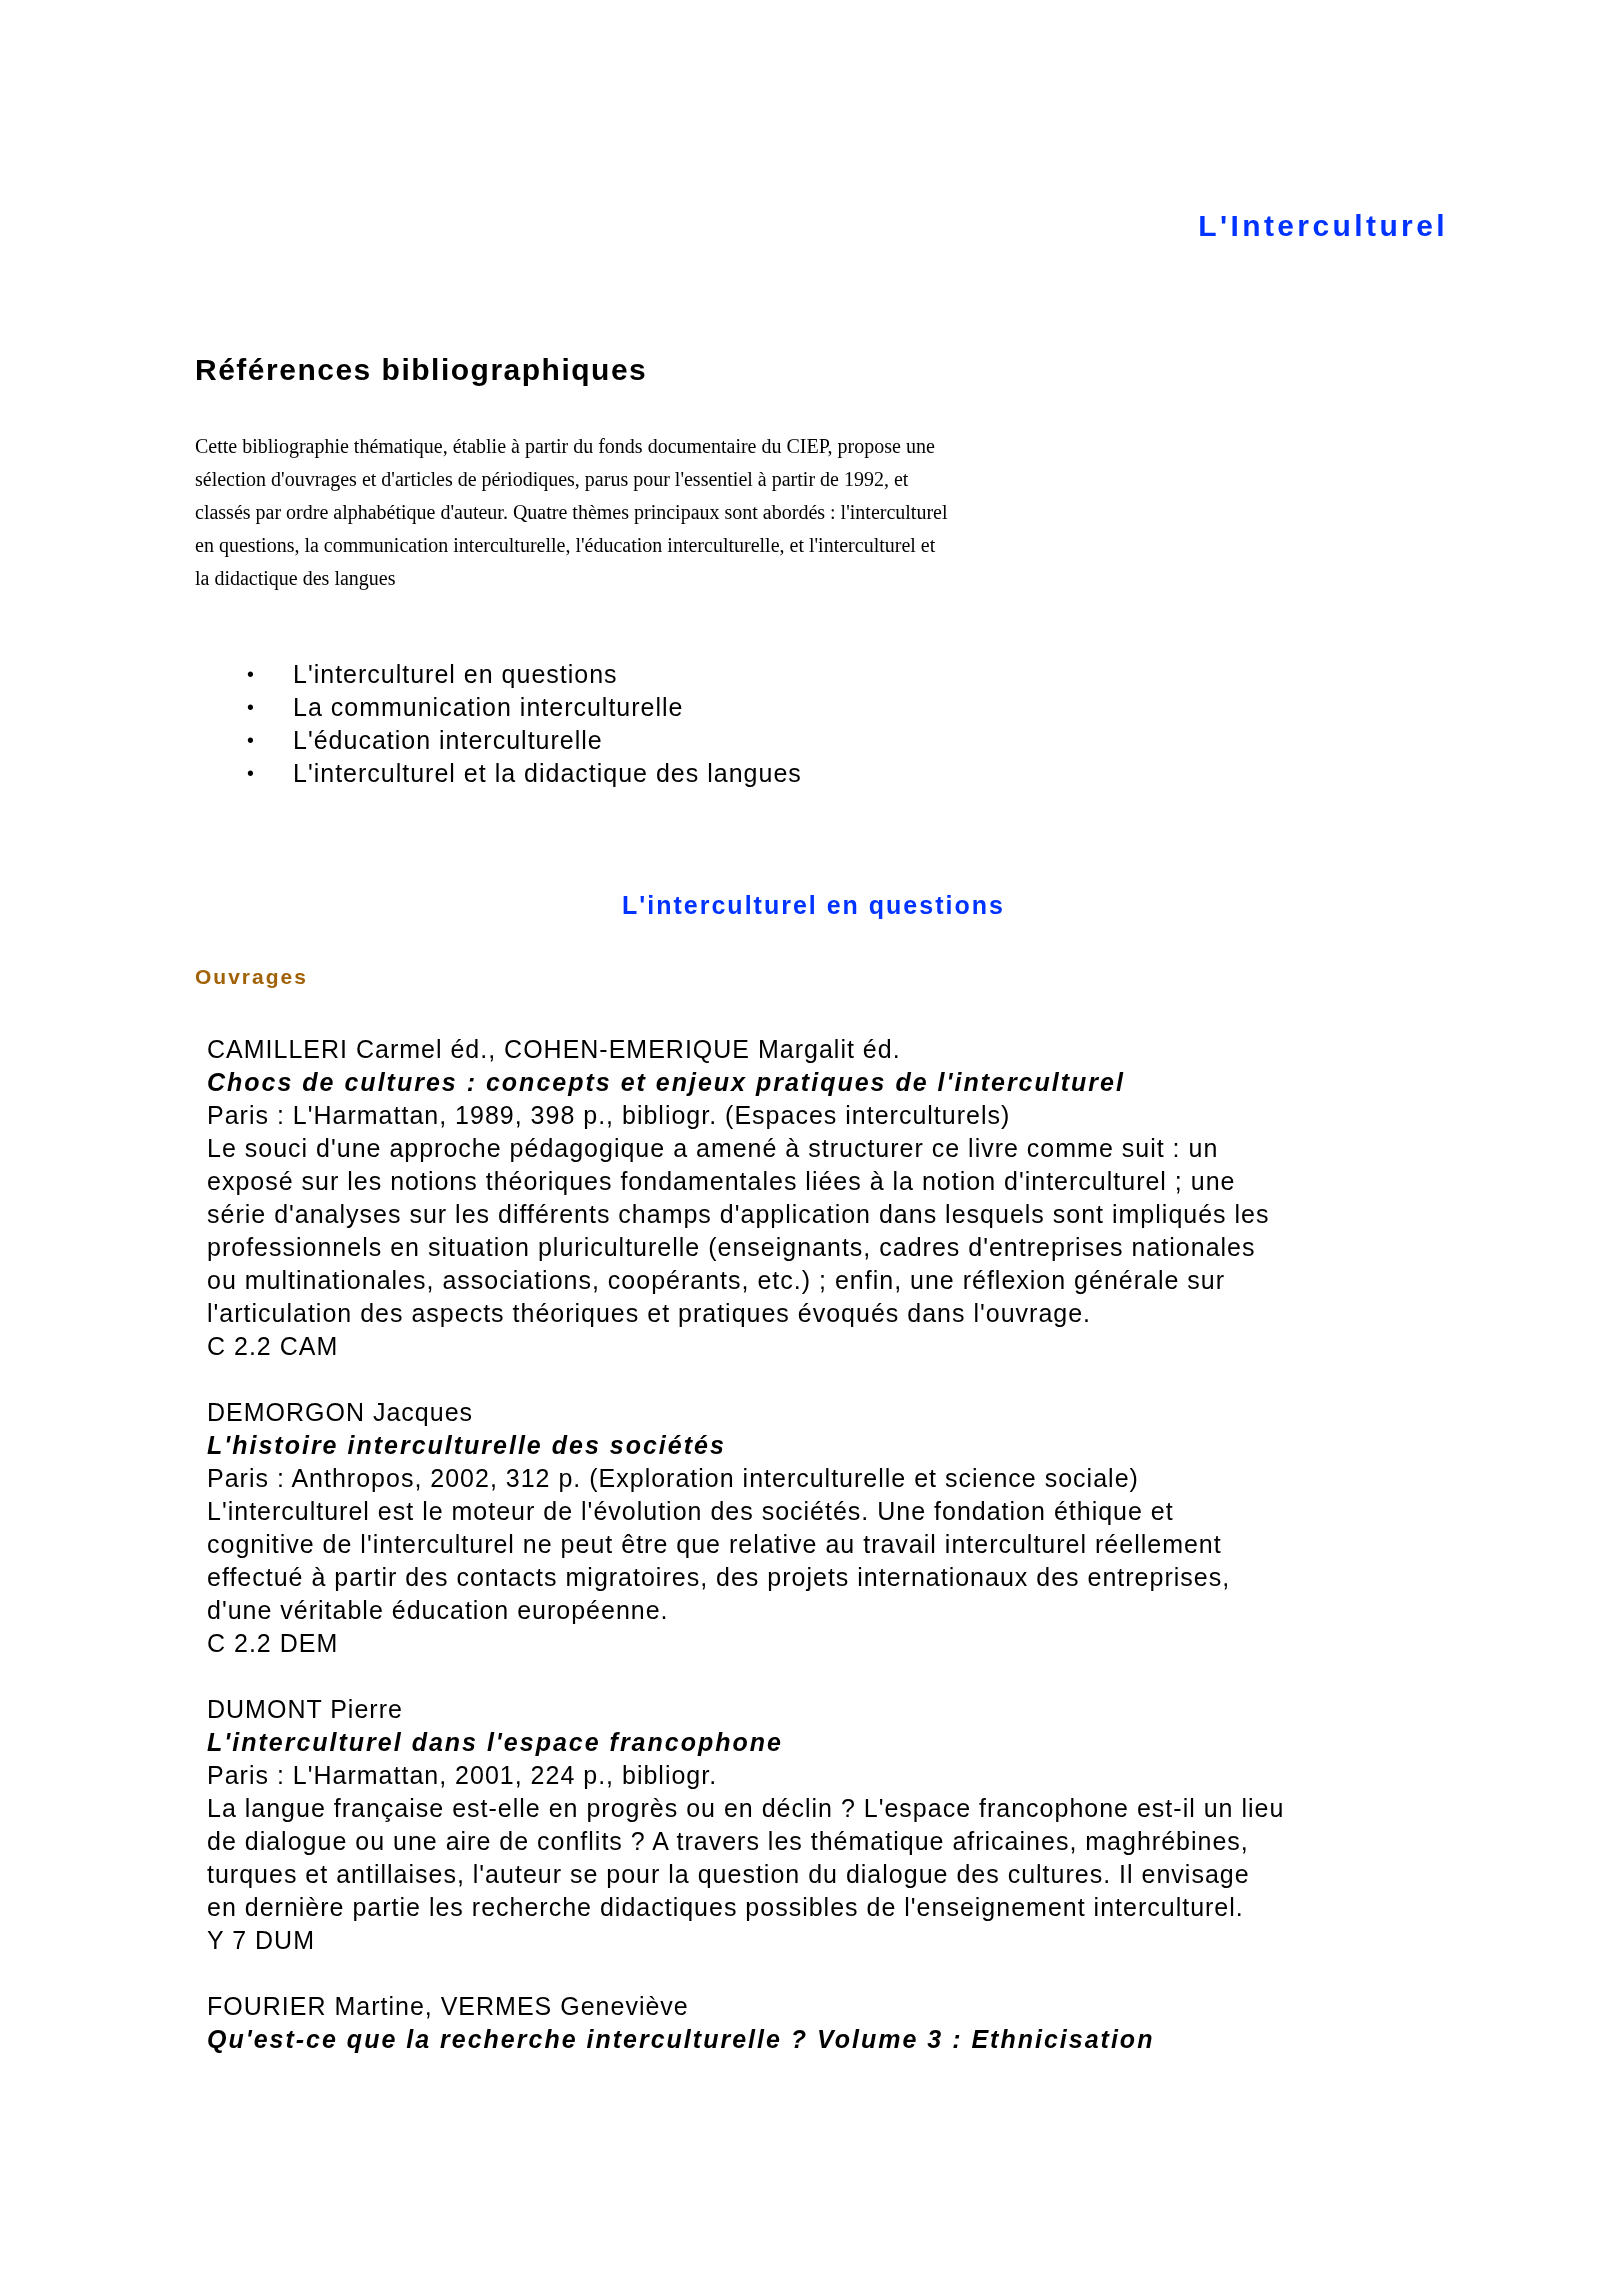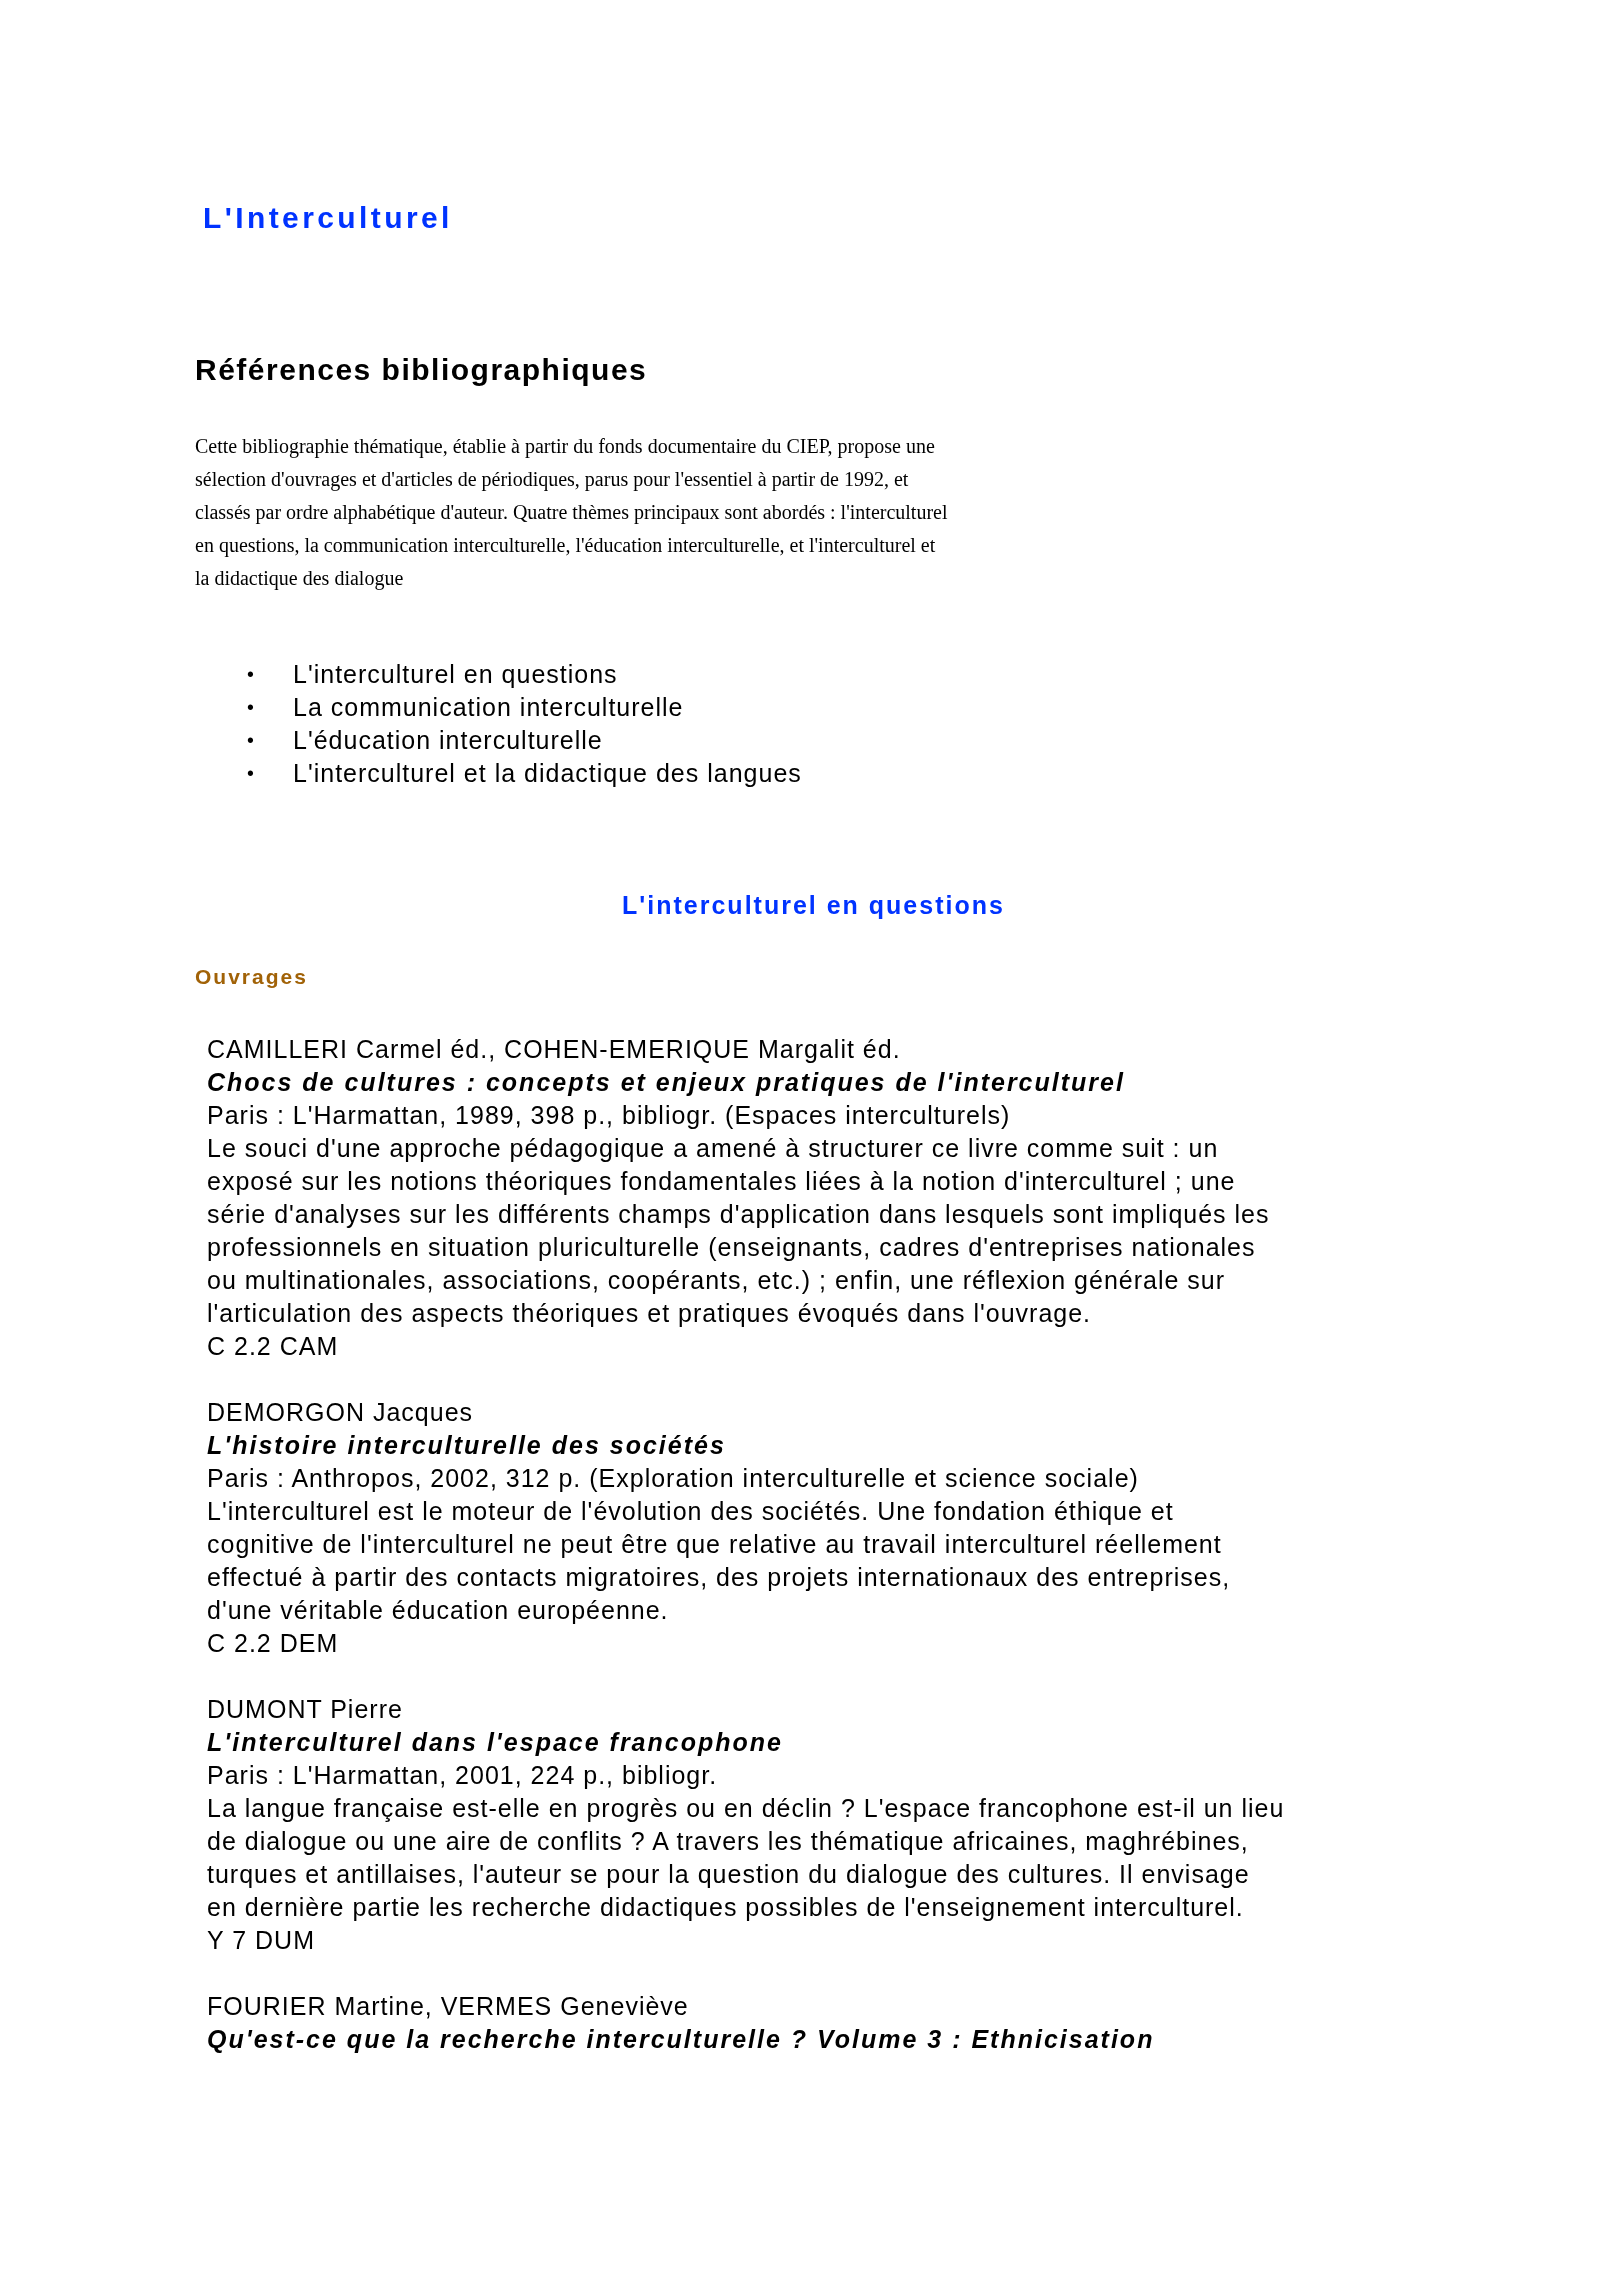--- a/index.html
+++ b/index.html
@@ -18,27 +18,27 @@
       position: absolute;
       left: 195px;
       top: 0;
       width: 1237px;
     }
     .doc-title {
       position: absolute;
       left: 0;
       top: 195px;
       width: 1237px;
-      text-align: left;
+      text-align: right;
       font-family: "Liberation Sans", sans-serif;
       font-weight: bold;
       font-size: 30px;
       letter-spacing: 3.4px;
       color: #0033ff;
-      margin: 8px;
+      margin: 16px;
       line-height: 1;
     }
     .refs-heading {
       position: absolute;
       left: 0;
       top: 355px;
       font-family: "Liberation Sans", sans-serif;
       font-weight: bold;
       font-size: 30px;
       letter-spacing: 1.5px;
@@ -134,21 +134,21 @@
 
   <h1 class="doc-title">L'Interculturel</h1>
 
   <h2 class="refs-heading">Références bibliographiques</h2>
 
   <p class="intro">
     <span style="display:block">Cette bibliographie thématique, établie à partir du fonds documentaire du CIEP, propose une</span>
     <span style="display:block">sélection d'ouvrages et d'articles de périodiques, parus pour l'essentiel à partir de 1992, et</span>
     <span style="display:block">classés par ordre alphabétique d'auteur. Quatre thèmes principaux sont abordés : l'interculturel</span>
     <span style="display:block">en questions, la communication interculturelle, l'éducation interculturelle, et l'interculturel et</span>
-    <span style="display:block">la didactique des dialogue</span>
+    <span style="display:block">la didactique des langues</span>
   </p>
 
   <ul class="theme-list">
     <li>
       <span class="bullet">•</span>
       <span>L'interculturel en questions</span>
     </li>
     <li>
       <span class="bullet">•</span>
       <span>La communication interculturelle</span>

